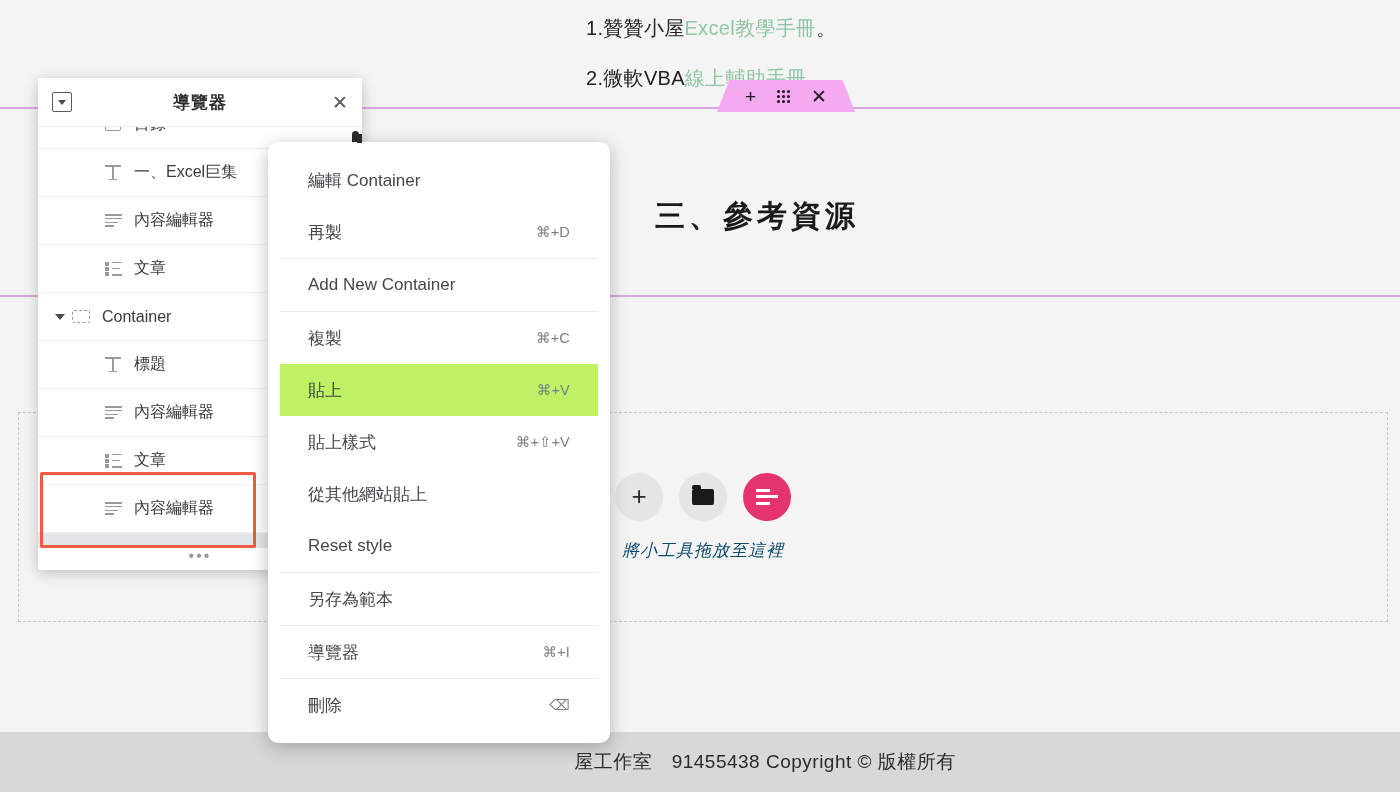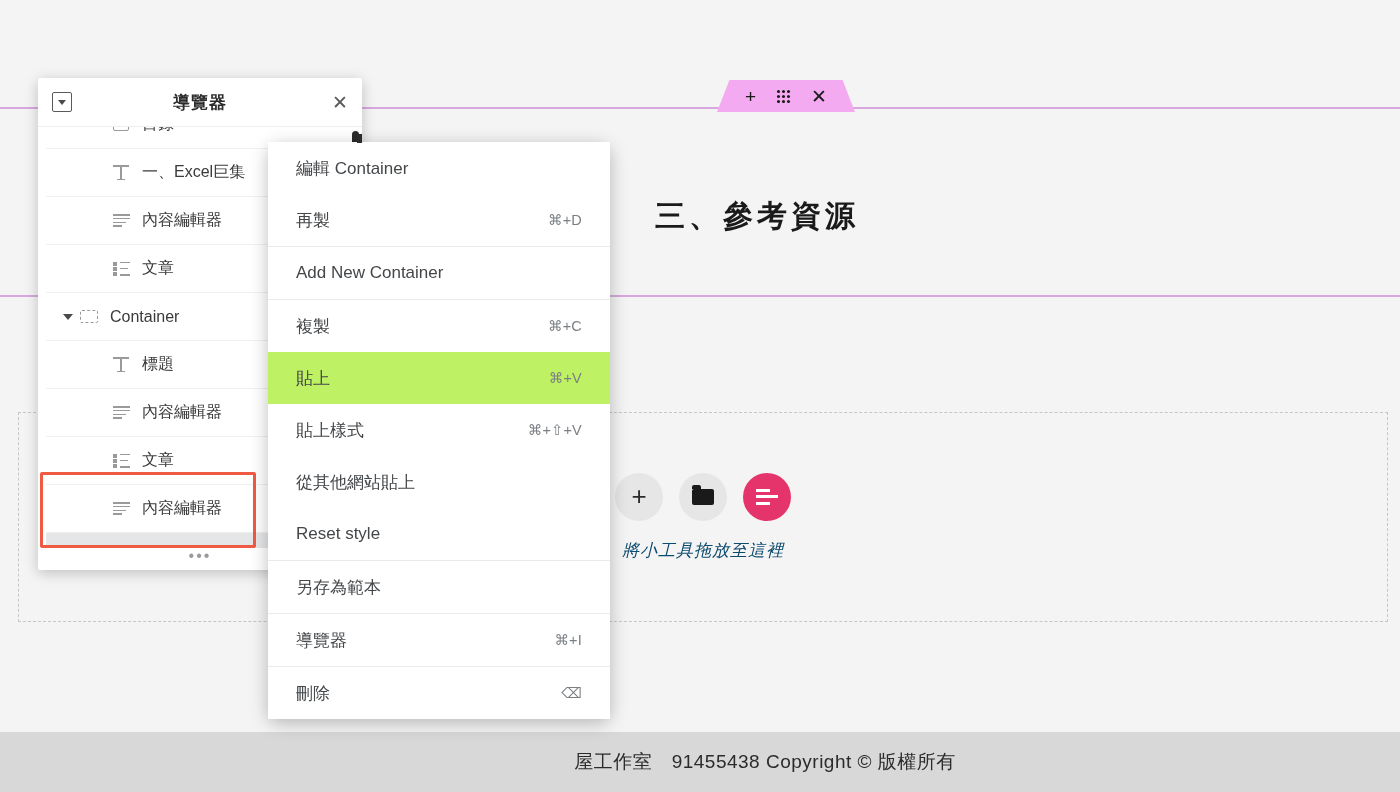--- a/index.html
+++ b/index.html
@@ -88,21 +88,21 @@
     display: flex; align-items: center; justify-content: center; cursor: pointer;
   }
   .caret-dn { width: 0; height: 0; border-left: 4.5px solid transparent;
               border-right: 4.5px solid transparent; border-top: 5.5px solid #4a4a4a; }
   .nav-title { position: absolute; left: 0; right: 0; text-align: center;
                font-size: 17px; font-weight: 700; color: #2b2b2b; letter-spacing: 1px; }
   .nav-close { margin-left: auto; font-size: 19px; color: #5a5a5a; cursor: pointer;
                position: relative; z-index: 2; line-height: 1; font-weight: 300; }
 
   .nav-body { position: relative; flex: 1 1 auto; overflow: hidden; background: #fff; }
-  .tree { position: absolute; left: 0; top: -26px; width: 100%; padding-left: 8px; }
+  .tree { position: absolute; left: 0; top: -26px; width: 100%; }
   .trow {
     display: flex; align-items: center; height: 48px; padding-right: 10px;
     border-bottom: 1px solid #f0f0f0; font-size: 16px; color: #3a3a3a; cursor: pointer;
     background: #fff;
   }
   .trow.sel { background: #e4e6e8; }
   .trow .arrow { width: 16px; flex: 0 0 16px; display: flex; align-items: center; justify-content: center; }
   .arrow .tri { width: 0; height: 0; border-left: 5px solid transparent;
                 border-right: 5px solid transparent; border-top: 6px solid #4a4a4a; }
   .trow .ti { width: 26px; flex: 0 0 26px; display: flex; align-items: center; justify-content: center; }
@@ -145,21 +145,21 @@
   
   .hl-red { position: absolute; border: 3px solid #ef5a43; border-radius: 2px;
             pointer-events: none; z-index: 30; }
   #hl-tree { left: 40px; top: 472px; width: 216px; height: 76px; }
 
   
   .ctxmenu {
     position: absolute; left: 268px; top: 142px; width: 342px;
     background: #fff; border-radius: 10px;
     box-shadow: 0 4px 18px rgba(0,0,0,.26);
-    z-index: 40; padding: 0;
+    z-index: 40; padding: 12px;
   }
   .ctx-group { border-bottom: 1px solid #eaeaea; }
   .ctx-group:last-child { border-bottom: none; }
   .ctx-item {
     display: flex; align-items: center; height: 52px; padding: 0 28px;
     font-size: 17px; color: #44474a; cursor: pointer; background: #fff;
   }
   .ctx-item .sc { margin-left: auto; font-size: 14.5px; color: #7b7f84; letter-spacing: .2px; }
   .ctx-item.hi { background: #bef264; }
   #hl-paste { left: 272px; top: 366px; width: 334px; height: 48px; }
@@ -168,20 +168,24 @@
 </style>
 </head>
 <body>
 
 <div id="root">
   <div class="canvas">
 
     <div class="hr-purple" style="top:107px;"></div>
     <div class="hr-purple" style="top:295px;"></div>
 
+    <div class="refs" id="refs">
+        <div class="ref-line"><span>1.贊贊小屋</span><a class="lnk" style="text-decoration: none;">Excel教學手冊</a><span>。</span></div>
+        <div class="ref-line"><span>2.微軟VBA</span><a class="lnk" style="text-decoration: none;">線上輔助手冊</a><span>。</span></div>
+      </div>
 
     <div class="pink-tb">
       <span class="ic">+</span>
       <span class="dots9">
         <i></i>
           <i></i>
           <i></i>
           <i></i>
           <i></i>
           <i></i>

